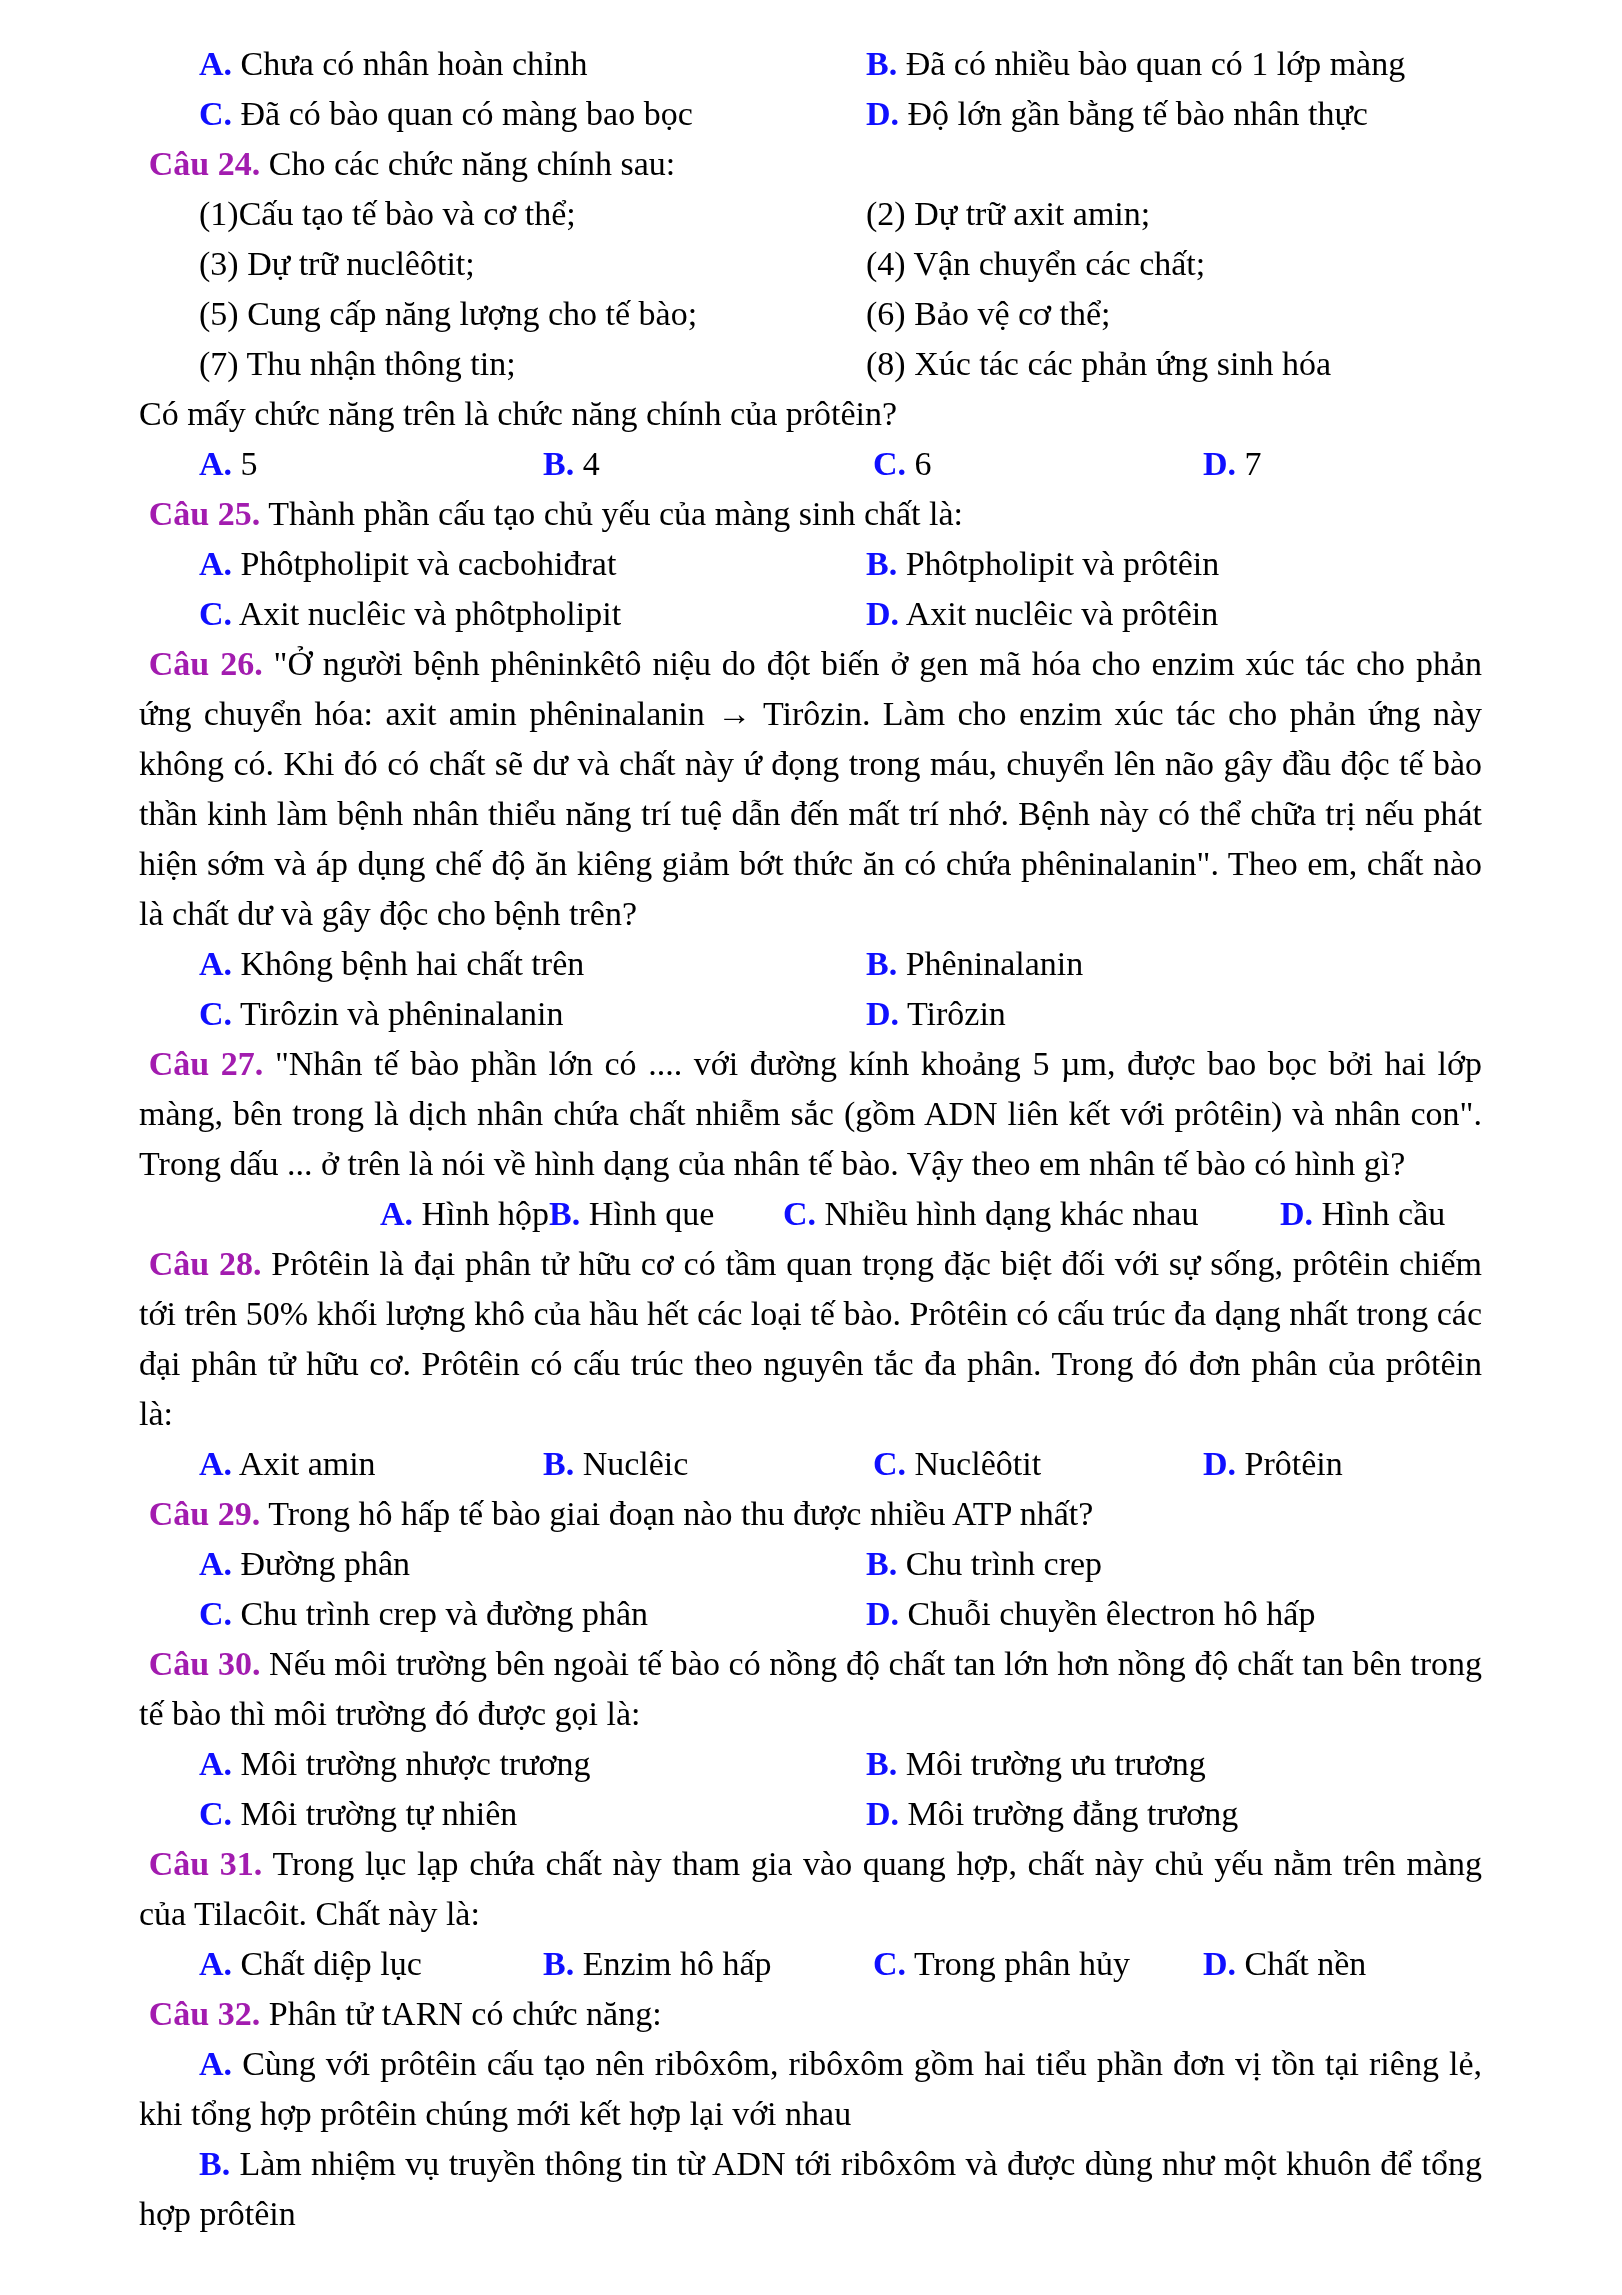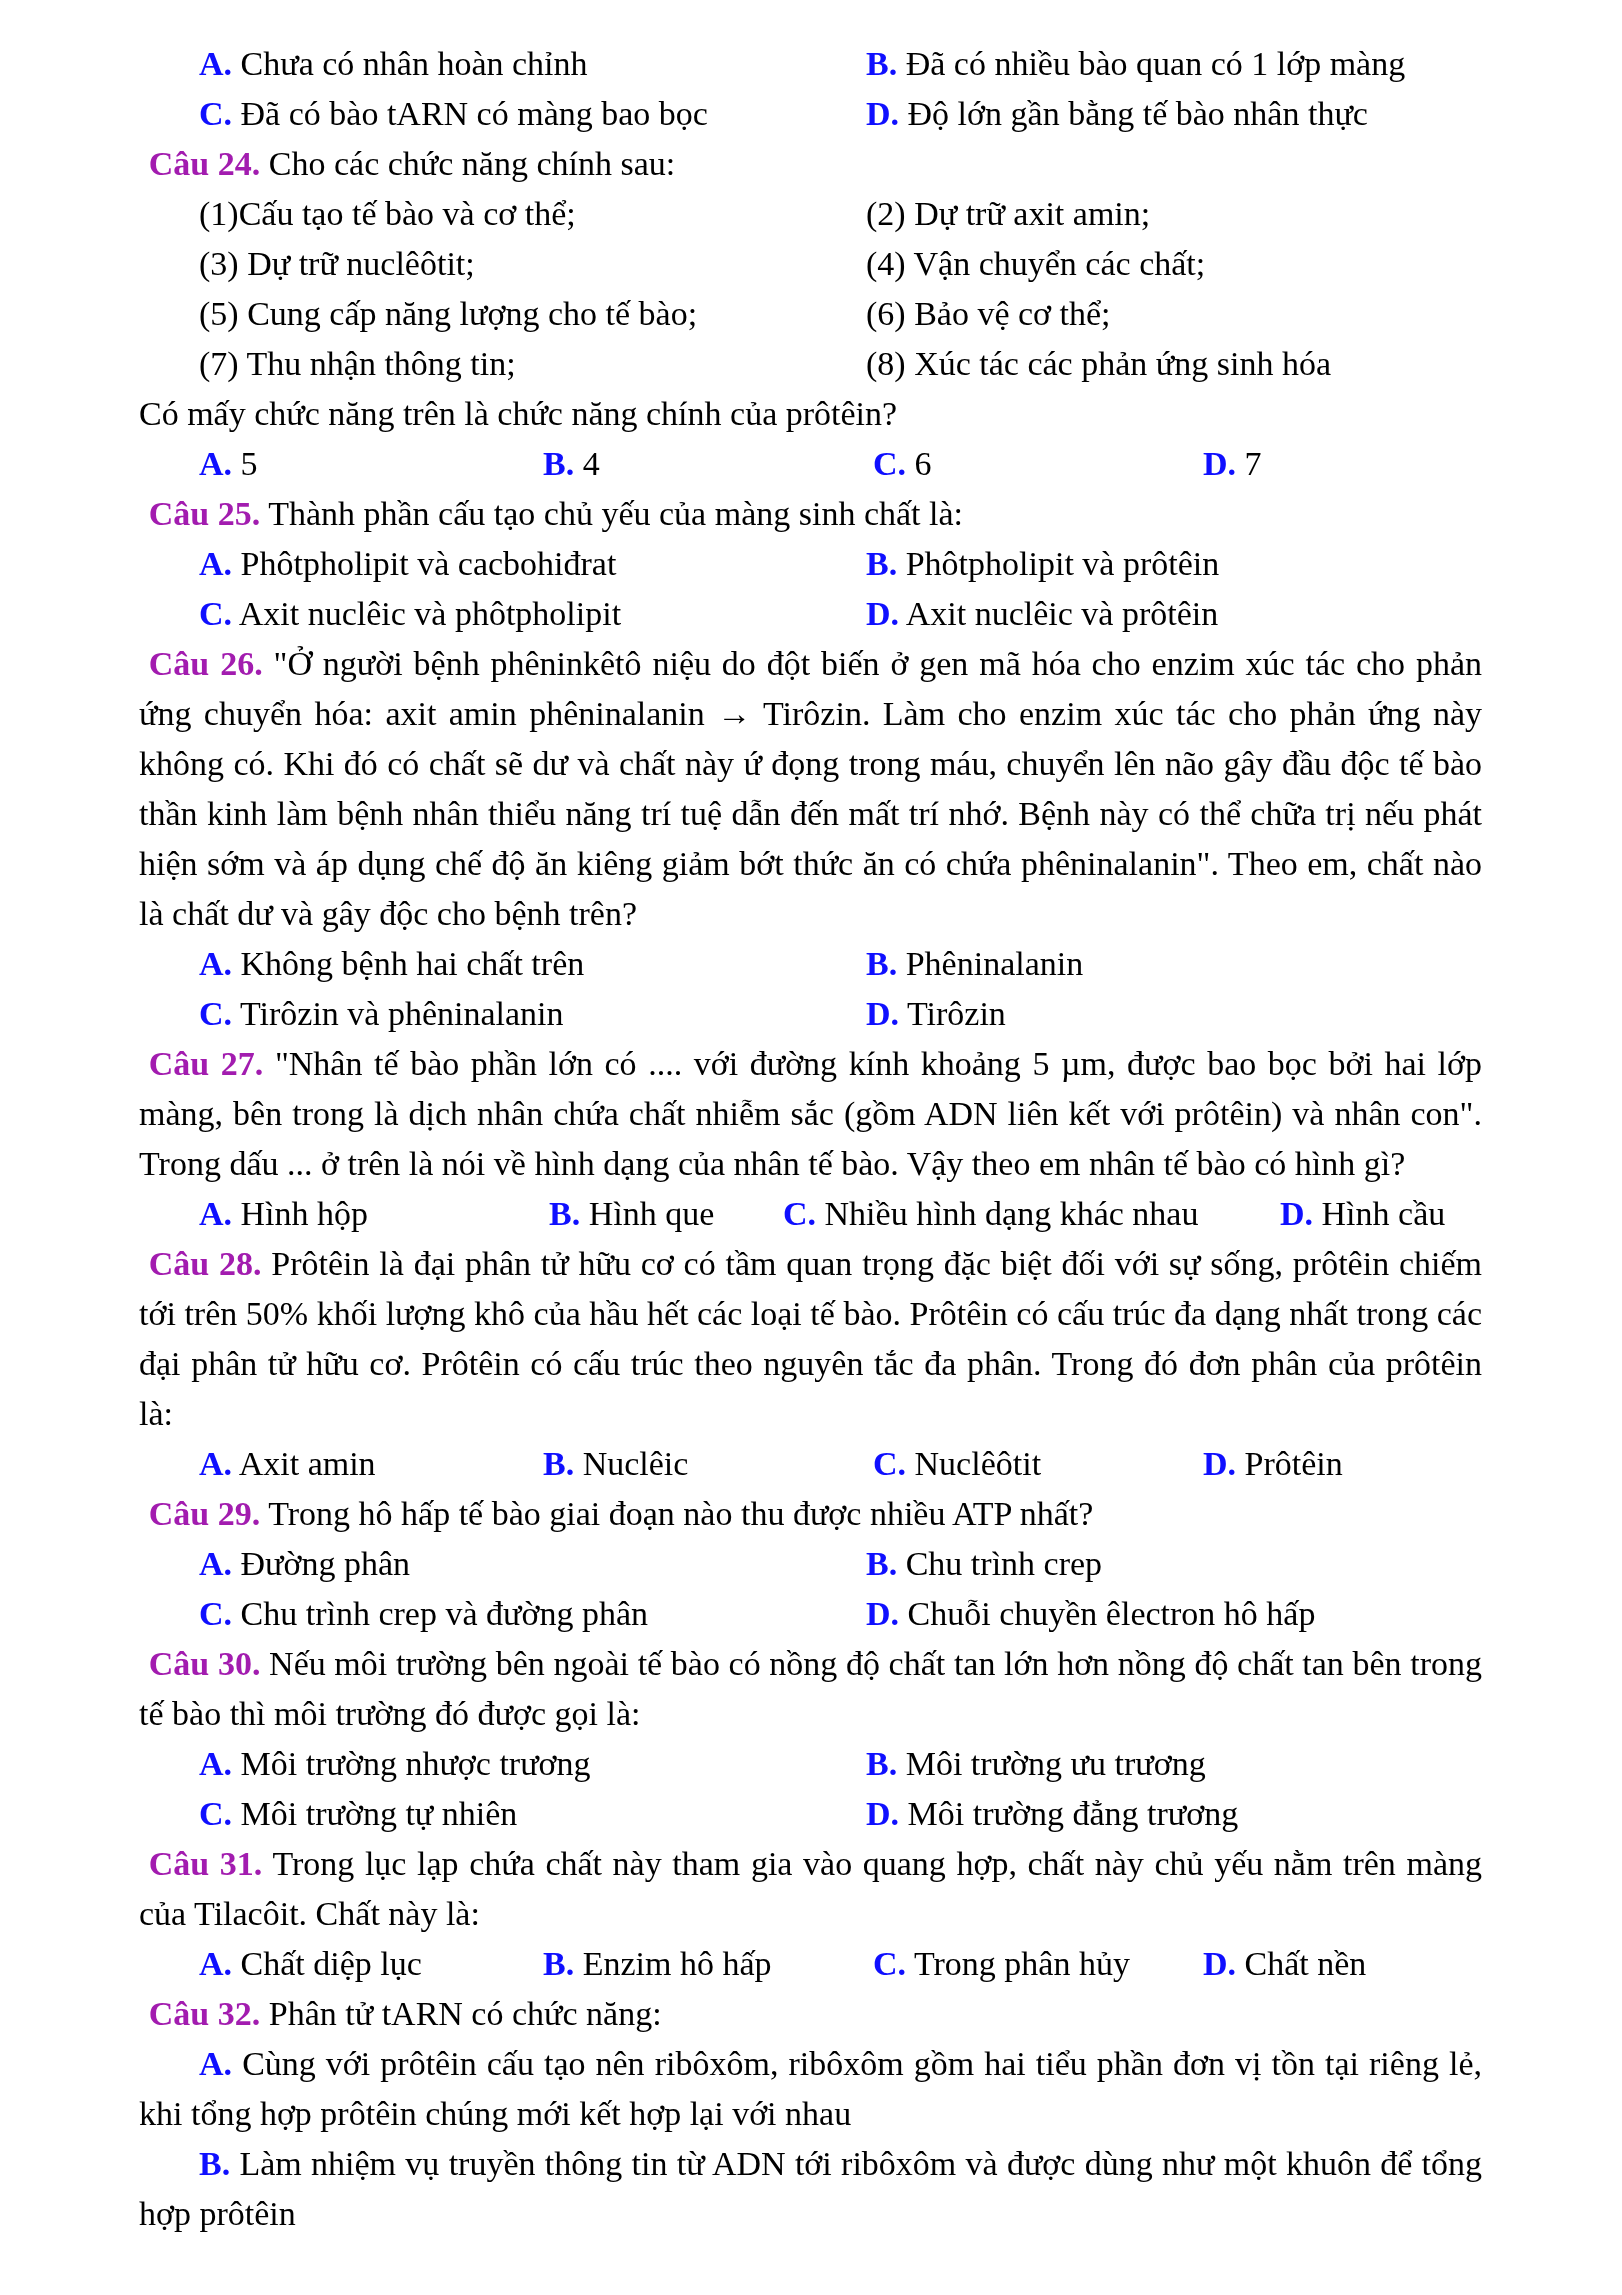--- a/index.html
+++ b/index.html
@@ -24,34 +24,34 @@
   .lbl.navy { color: #a21caf; }
   .lbl.blue { color: #0f0fff; }
   .row { display: flex; margin-left: 60px; white-space: nowrap; }
   .row .cell { display: block; }
   .opts2 .cell:nth-child(1), .nums2 .cell:nth-child(1) { width: 667px; flex: none; }
   .opts2 .cell:nth-child(2), .nums2 .cell:nth-child(2) { flex: 1; }
   .opts4 .cell:nth-child(1) { width: 344px; flex: none; }
   .opts4 .cell:nth-child(2) { width: 330px; flex: none; }
   .opts4 .cell:nth-child(3) { width: 330px; flex: none; }
   .opts4 .cell:nth-child(4) { flex: 1; }
-  .opts4.q27 .cell:nth-child(1) { width: 350px; }
+  .opts4.q27 .cell:nth-child(1) { width: 350px; text-align: right; }
   .opts4.q27 .cell:nth-child(2) { width: 234px; }
   .opts4.q27 .cell:nth-child(3) { width: 497px; }
 </style>
 </head>
 <body>
 
 <main class="page">
     <div class="row opts2 ">
       <span class="cell"><b class="lbl blue">A.</b> <span>Chưa có nhân hoàn chỉnh</span></span>
       <span class="cell"><b class="lbl blue">B.</b> <span>Đã có nhiều bào quan có 1 lớp màng</span></span>
     </div>
     <div class="row opts2 ">
-      <span class="cell"><b class="lbl blue">C.</b> <span>Đã có bào tARN có màng bao bọc</span></span>
+      <span class="cell"><b class="lbl blue">C.</b> <span>Đã có bào quan có màng bao bọc</span></span>
       <span class="cell"><b class="lbl blue">D.</b> <span>Độ lớn gần bằng tế bào nhân thực</span></span>
     </div>
     <p class="para qpara"><b class="lbl navy">Câu 24.</b> <span>Cho các chức năng chính sau:</span></p>
     <div class="row nums2 ">
       <span class="cell"><span>(1)Cấu tạo tế bào và cơ thể;</span></span>
       <span class="cell"><span>(2) Dự trữ axit amin;</span></span>
     </div>
     <div class="row nums2 ">
       <span class="cell"><span>(3) Dự trữ nuclêôtit;</span></span>
       <span class="cell"><span>(4) Vận chuyển các chất;</span></span>

